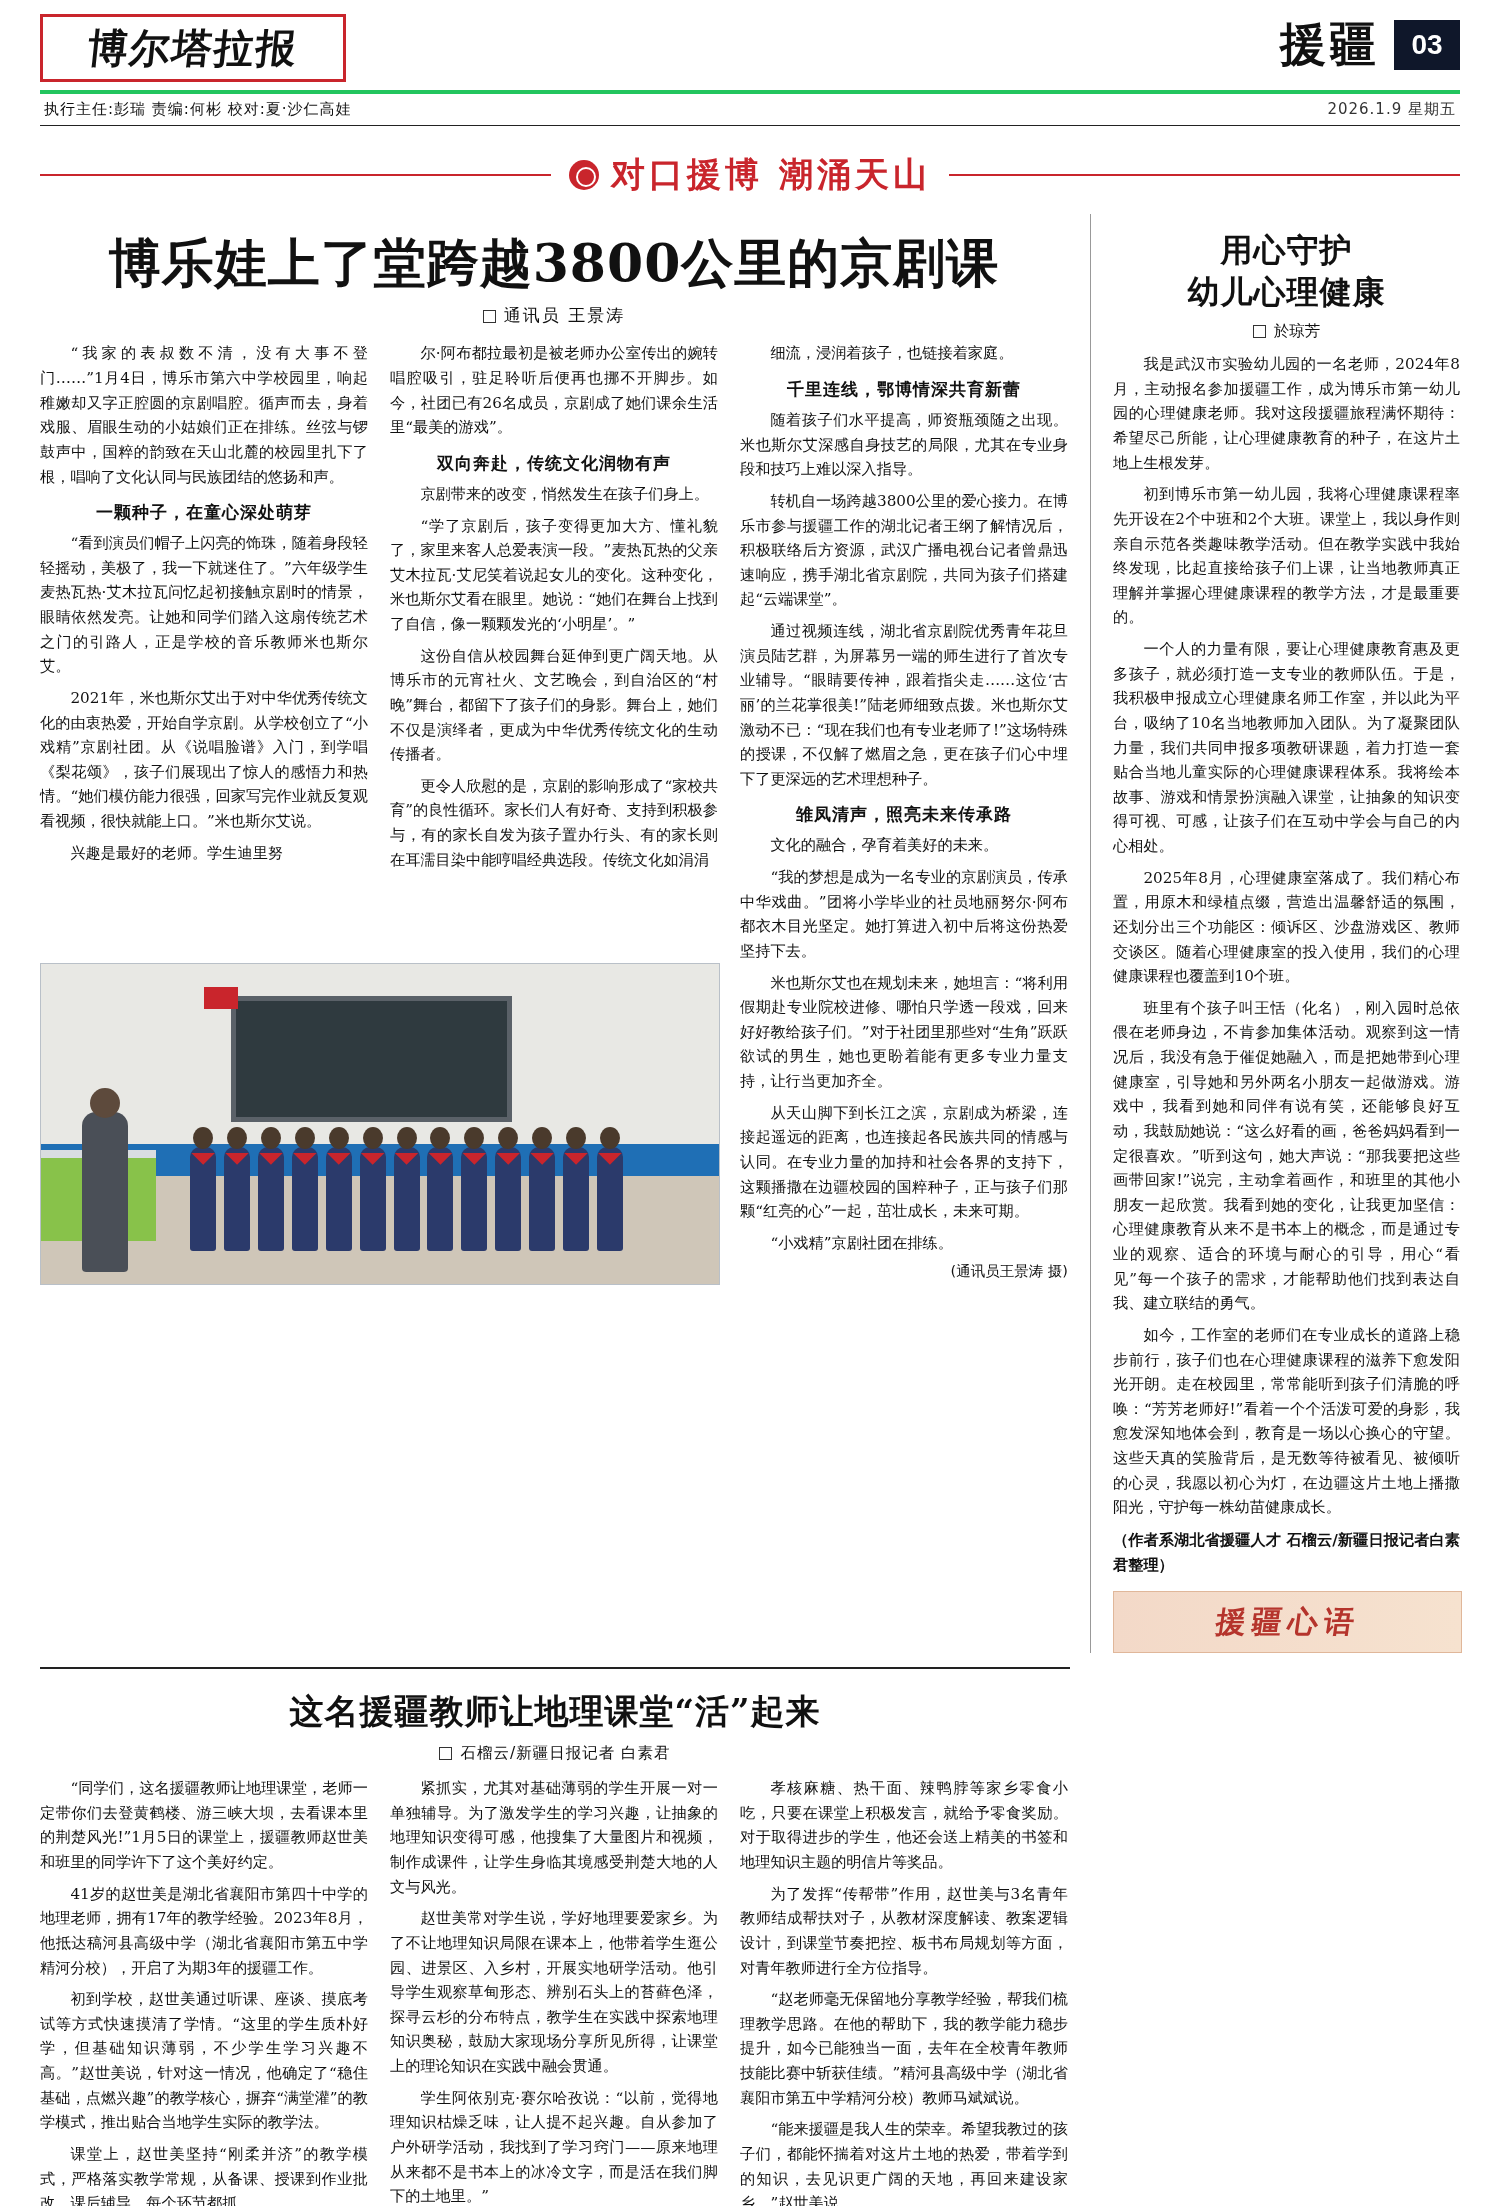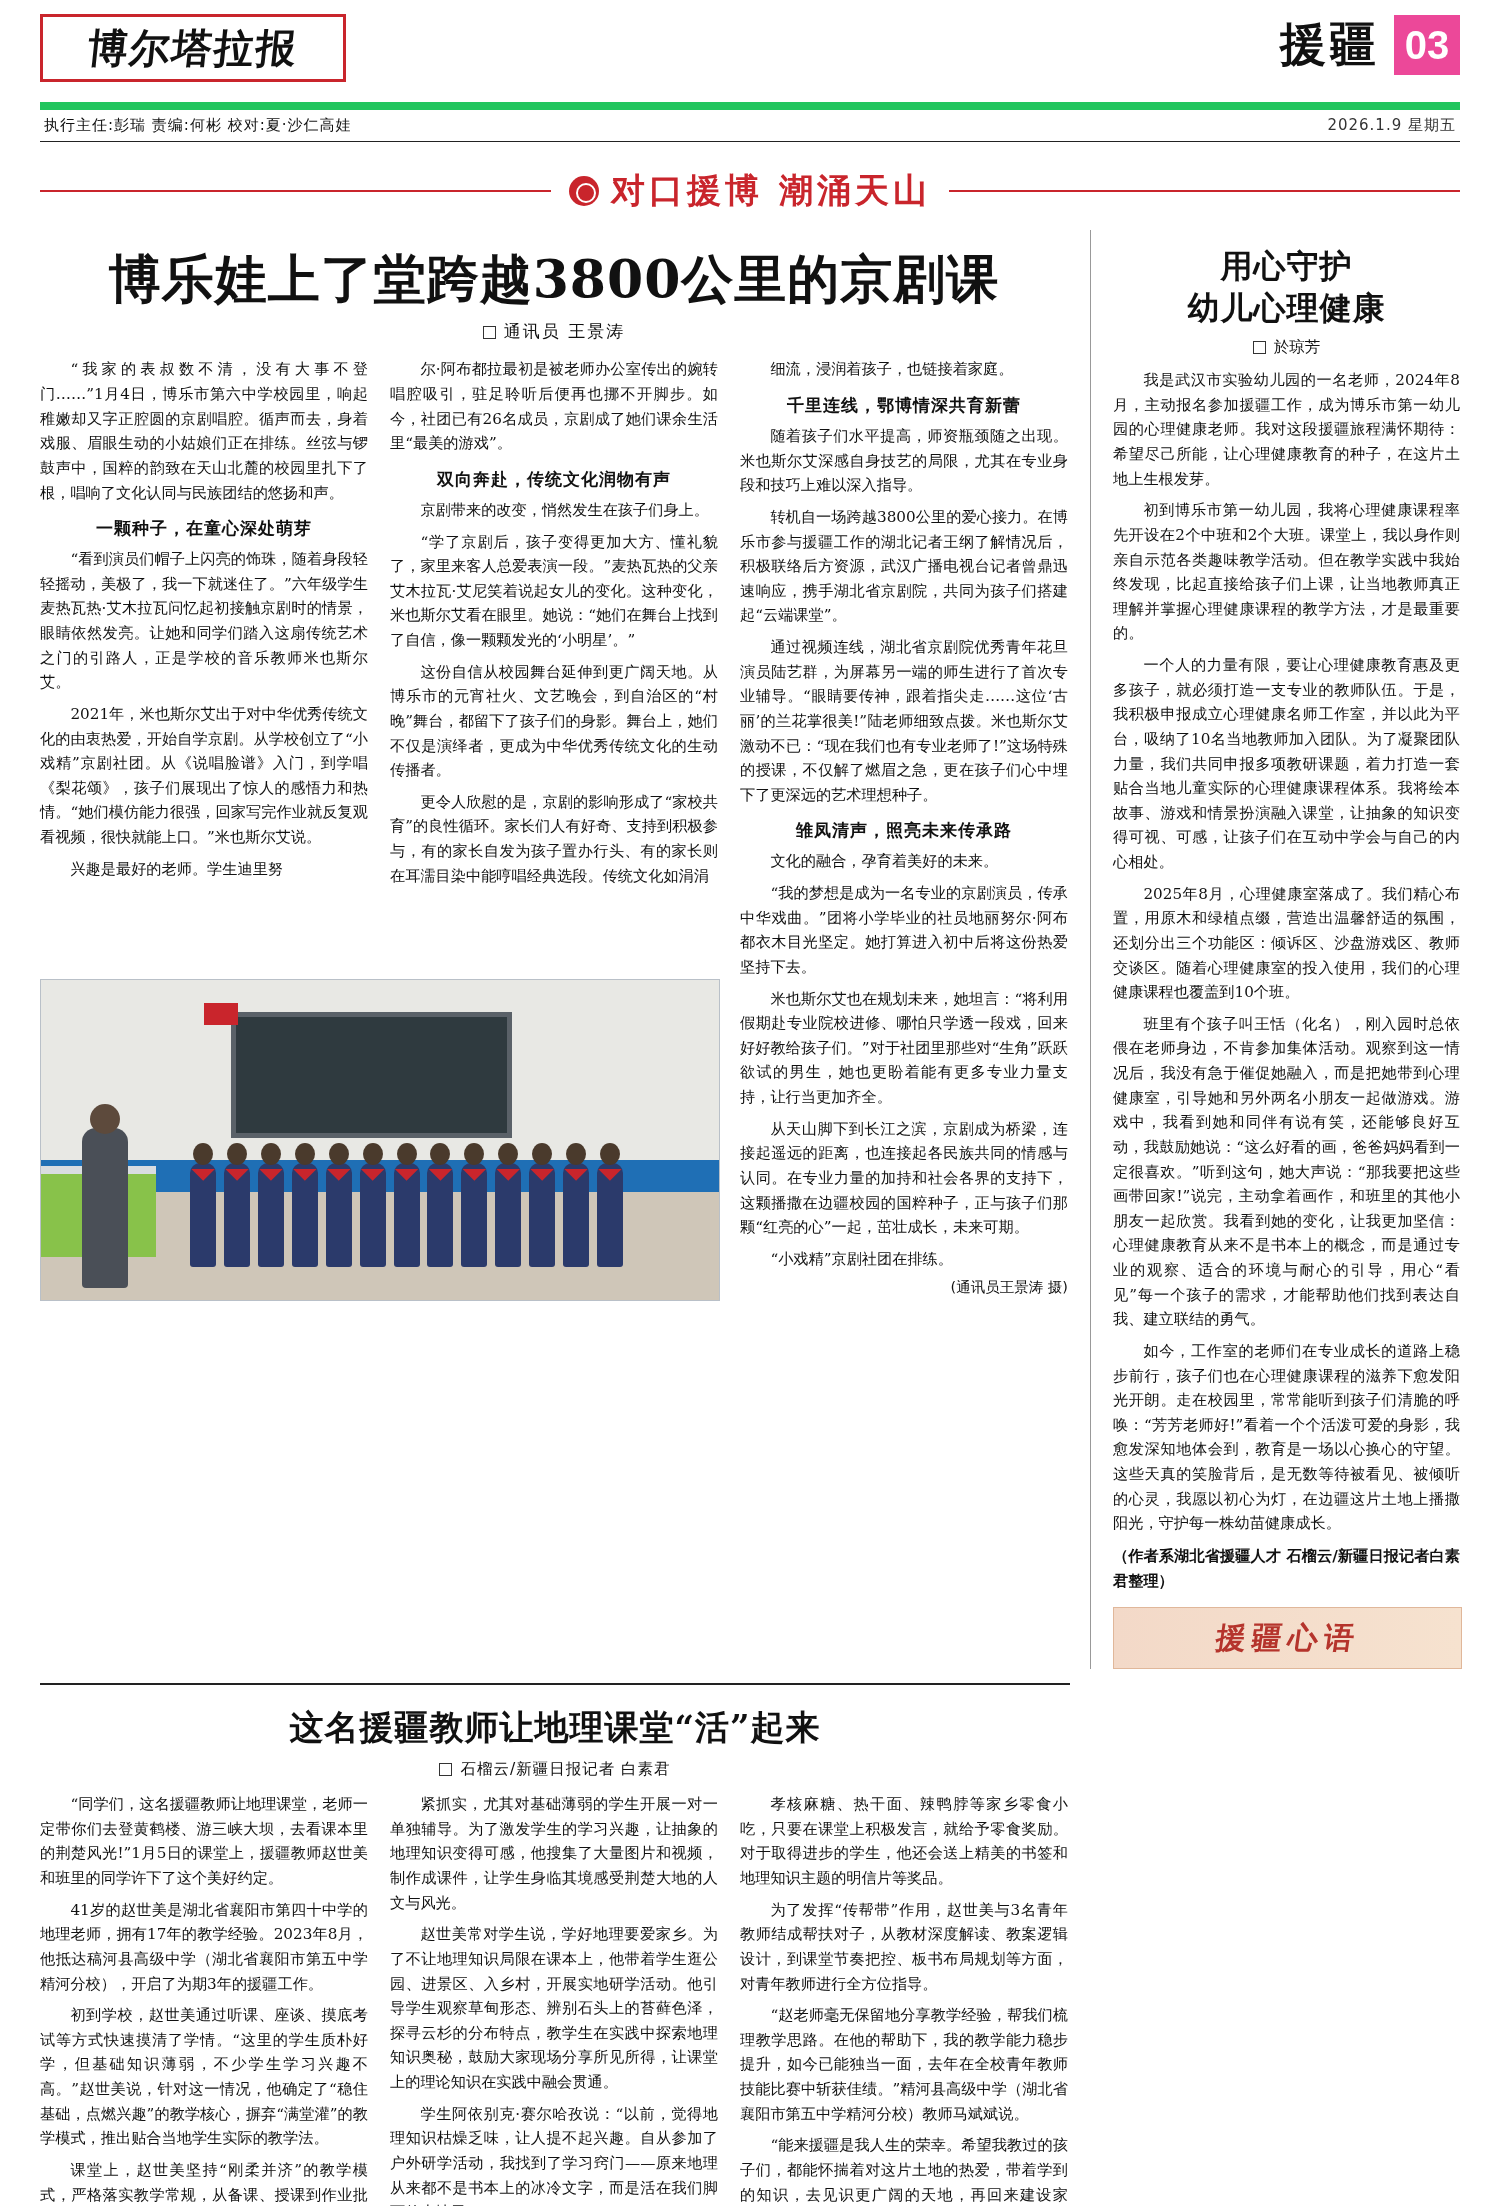--- a/index.html
+++ b/index.html
@@ -28,25 +28,25 @@
     font-family:"DejaVu Serif", serif;
     font-weight:bold;font-size:40px;letter-spacing:2px;color:#111;
     transform:skewX(-6deg);
   }
   .masthead-right{display:flex;align-items:center;gap:14px;text-align:right;}
   .section-name{
     font-family:"DejaVu Serif", serif;
     font-size:46px;font-weight:bold;letter-spacing:4px;color:#111;
   }
   .page-num-box{
-    width:66px;height:60px;background:#ec4899;color:#fff;
+    width:66px;height:50px;background:#0f172a;color:#fff;
     display:flex;align-items:center;justify-content:center;
-    font-size:40px;font-family:"Liberation Sans",sans-serif;font-weight:bold;
-  }
-  .byline-wrap{margin:20px 40px 0 40px;border-top:8px solid #22c55e;}
+    font-size:28px;font-family:"Liberation Sans",sans-serif;font-weight:bold;
+  }
+  .byline-wrap{margin:8px 40px 0 40px;border-top:4px solid #22c55e;}
   .byline-inner{
     display:flex;justify-content:space-between;align-items:center;
     font-size:15px;padding:6px 4px 6px 4px;border-bottom:1px solid #222;
     font-family:"DejaVu Sans",sans-serif;
   }
   .byline-left{letter-spacing:1px;}
   .byline-right{letter-spacing:1px;color:#333;}
 
   
   .banner{

